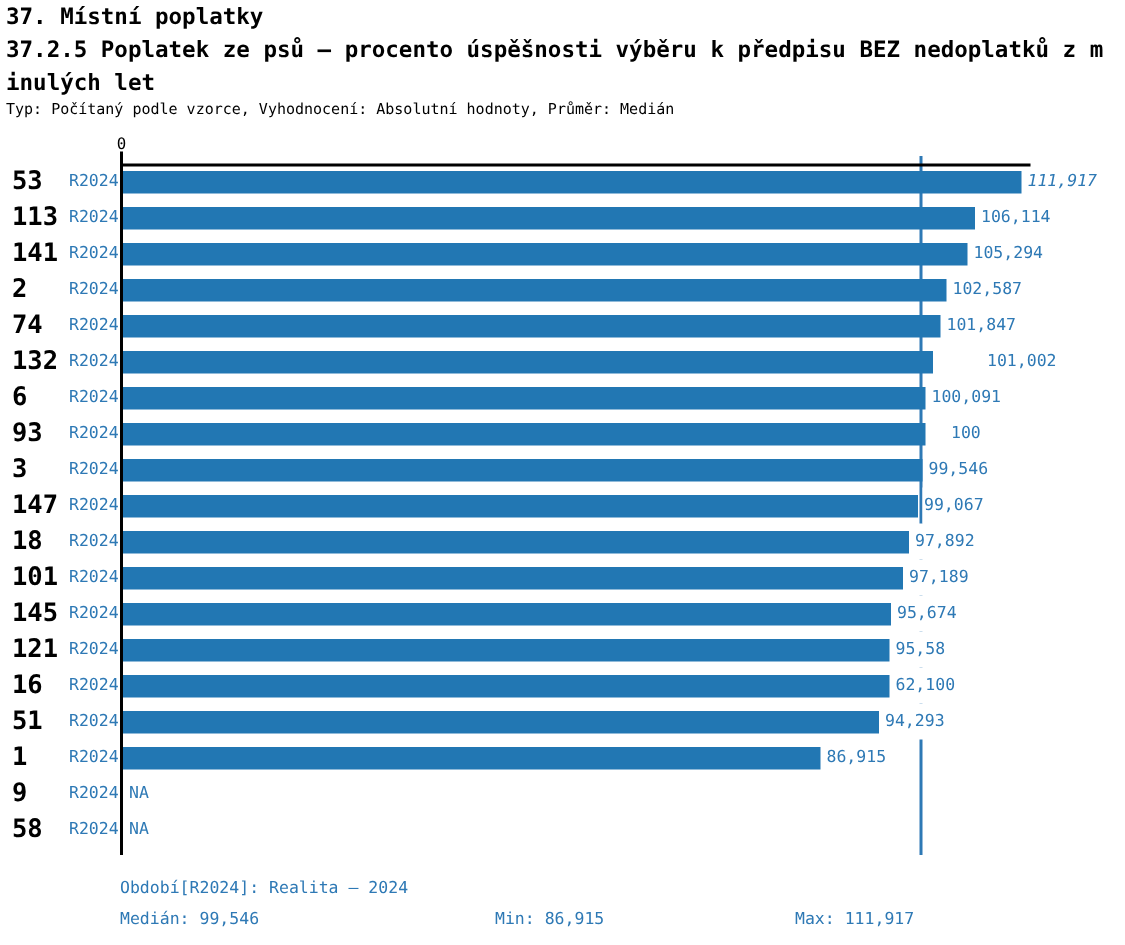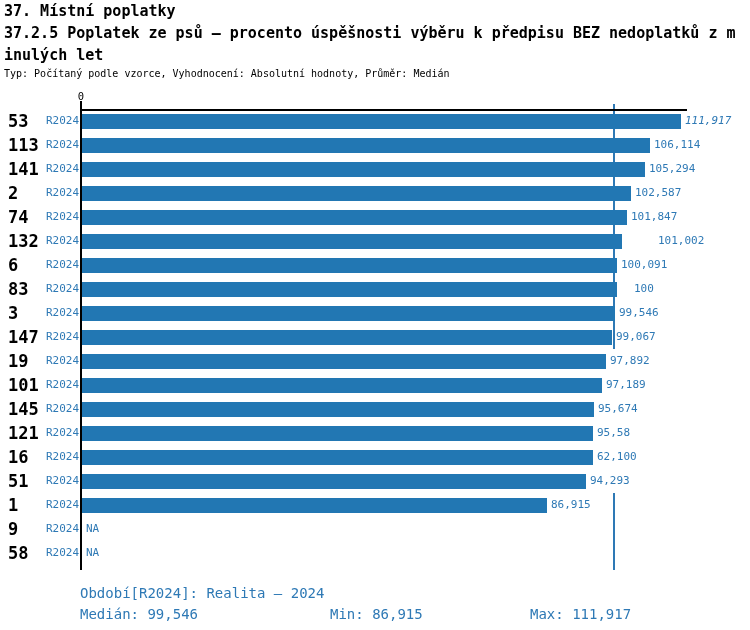--- a/index.html
+++ b/index.html
@@ -27,21 +27,21 @@
   
   .row  { position:absolute; left:0; width:750px; height:24px; }
   .rid  { position:absolute; left:8px;  top:0; line-height:24px; font-size:17px; font-weight:bold; color:#000; }
   .rper { position:absolute; left:46px; top:0; line-height:24px; font-size:11px; color:var(--blue); }
   .bar  { position:absolute; left:82px; top:4.5px; height:15px; background:var(--bar); z-index:2; }
   .val  { position:absolute; top:0; line-height:24px; font-size:11px; color:var(--blue);
           background:#ffffff; z-index:3; padding:0 1px; white-space:pre; }
   .rna  { position:absolute; left:86px; top:0; line-height:24px; font-size:11px; color:var(--blue); z-index:3; }
 
   
-  .f1,.f2a,.f2b,.f2c { position:absolute; font-size:14px; color:var(--blue); white-space:pre; }
+  .f1,.f2a,.f2b,.f2c { position:absolute; font-size:11px; color:var(--blue); white-space:pre; }
   .f1  { left:80px;  top:585px; }
   .f2a { left:80px;  top:606px; }
   .f2b { left:330px; top:606px; }
   .f2c { left:530px; top:606px; }
 </style>
 </head>
 <body style="--bar: #2277b3; --blue: #2e79b5;">
 
 <div class="page">
 
@@ -93,39 +93,39 @@
           <div class="bar" style="width: 540px;"></div>
           <span class="val" style="left: 657px;">101,002</span>
         </div>
         <div class="row" style="top: 253px;">
           <span class="rid">6</span>
           <span class="rper">R2024</span>
           <div class="bar" style="width: 535px;"></div>
           <span class="val" style="left: 620px;">100,091</span>
         </div>
         <div class="row" style="top: 277px;">
-          <span class="rid">83</span>
+          <span class="rid">93</span>
           <span class="rper">R2024</span>
           <div class="bar" style="width: 535px;"></div>
           <span class="val" style="left: 620px; margin-left: 13px;">100</span>
         </div>
         <div class="row" style="top: 301px;">
           <span class="rid">3</span>
           <span class="rper">R2024</span>
           <div class="bar" style="width: 533px;"></div>
           <span class="val" style="left: 618px;">99,546</span>
         </div>
         <div class="row" style="top: 325px;">
           <span class="rid">147</span>
           <span class="rper">R2024</span>
           <div class="bar" style="width: 530px;"></div>
           <span class="val" style="left: 615px;">99,067</span>
         </div>
         <div class="row" style="top: 349px;">
-          <span class="rid">19</span>
+          <span class="rid">18</span>
           <span class="rper">R2024</span>
           <div class="bar" style="width: 524px;"></div>
           <span class="val" style="left: 609px;">97,892</span>
         </div>
         <div class="row" style="top: 373px;">
           <span class="rid">101</span>
           <span class="rper">R2024</span>
           <div class="bar" style="width: 520px;"></div>
           <span class="val" style="left: 605px;">97,189</span>
         </div>

